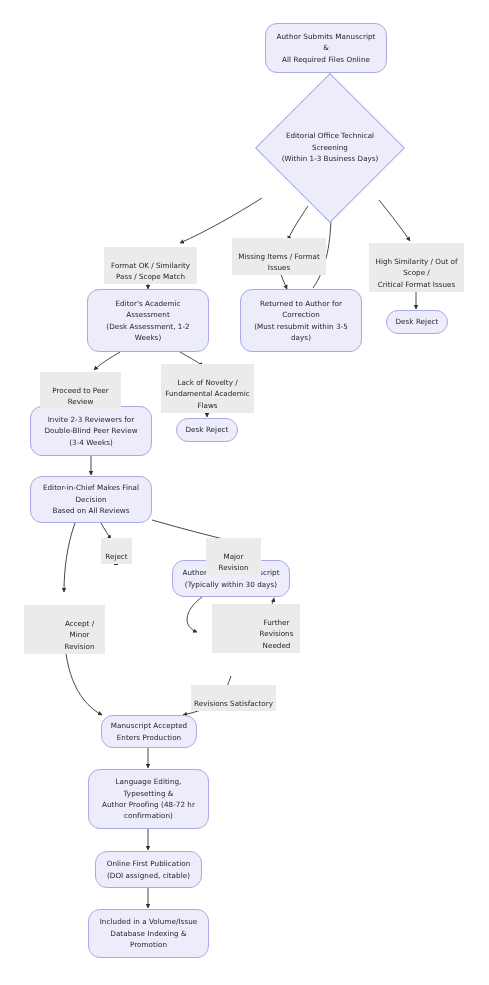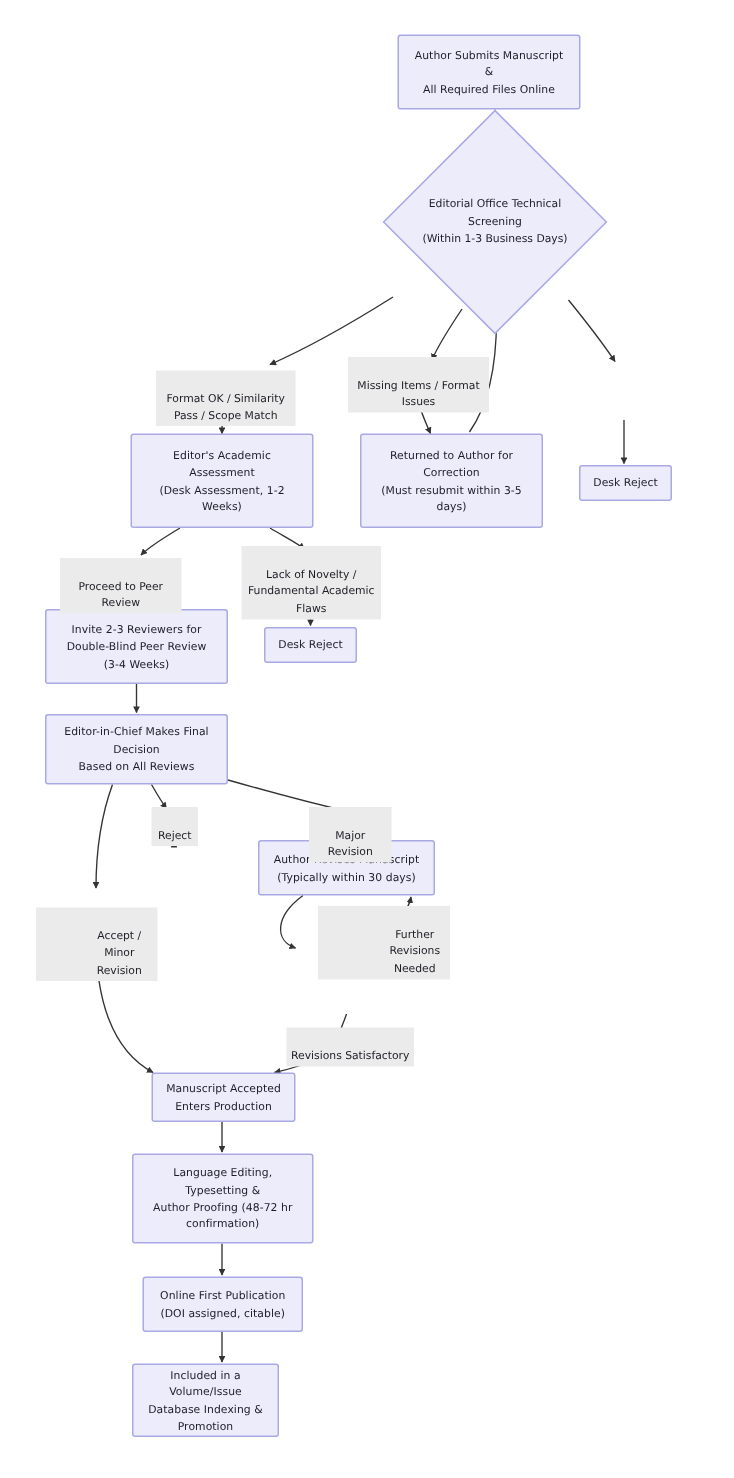--- a/index.html
+++ b/index.html
@@ -9,21 +9,21 @@
     width:489px;height:985px;position:relative;overflow:hidden;
   }
   #stage{position:absolute;left:0;top:0;width:489px;height:985px;}
   svg#edges{position:absolute;left:0;top:0;width:489px;height:985px;overflow:visible;}
 
   .node{
     position:absolute;
     box-sizing:border-box;
     background:#ECECFB;
     border:1px solid #A9A9E6;
-    border-radius:2px;
+    border-radius:12px;
     display:flex;align-items:center;justify-content:center;
     text-align:center;
     color:#1d1d26;
     font-size:7.2px;
     line-height:11.4px;
     padding:2px 4px;
     letter-spacing:0.05px;
   }
   .node .txt{width:100%;white-space:pre-line;}
 
@@ -180,36 +180,41 @@
 Typesetting &amp;
 Author Proofing (48-72 hr
 confirmation)</span>
   </div>
 
   <div class="node" style="left:95px;top:851px;width:107px;height:37px;">
     <span class="txt">Online First Publication
 (DOI assigned, citable)</span>
   </div>
 
-  <div class="node" style="left:88px;top:909px;width:98px;height:49px;align-items:center;">
+  <div class="node" style="left:88px;top:909px;width:121px;height:49px;align-items:center;">
     <span class="txt">Included in a Volume/Issue
 Database Indexing &amp;
 Promotion</span>
   </div>
 
   <div class="edgelabel" style="left:104px;top:247px;width:93px;">
     <span>Format OK / Similarity
 Pass / Scope Match</span>
   </div>
 
   <div class="edgelabel" style="left:232px;top:238px;width:94px;">
     <span>Missing Items / Format
 Issues</span>
   </div>
 
+  <div class="edgelabel" style="left:369px;top:243px;width:95px;">
+    <span>High Similarity / Out of
+Scope /
+Critical Format Issues</span>
+  </div>
 
   <div class="edgelabel" style="left:40px;top:372px;width:81px;">
     <span>Proceed to Peer Review</span>
   </div>
 
   <div class="edgelabel" style="left:161px;top:364px;width:93px;">
     <span>Lack of Novelty /
 Fundamental Academic
 Flaws</span>
   </div>

